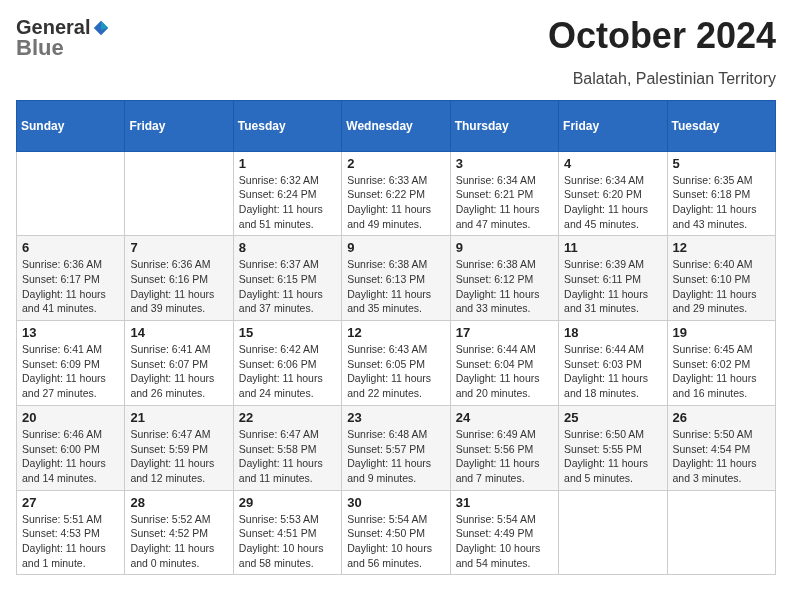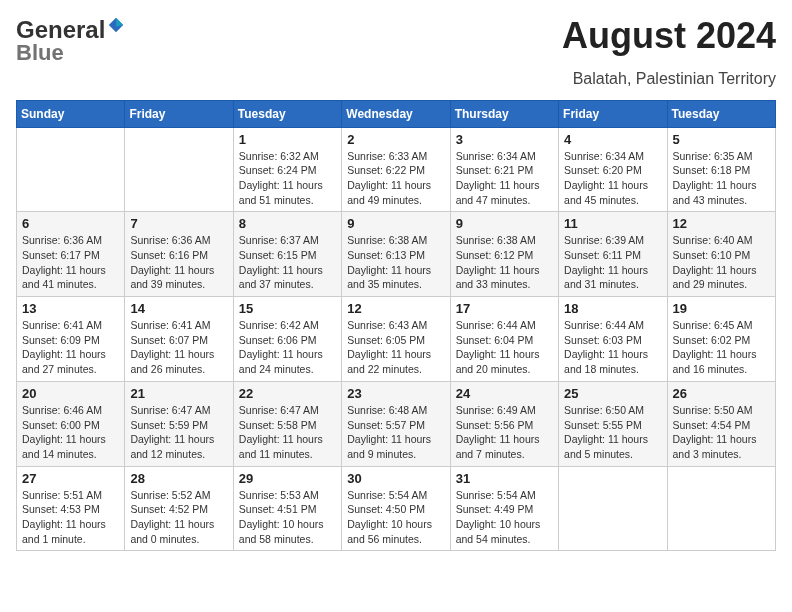--- a/index.html
+++ b/index.html
@@ -16,21 +16,22 @@
       align-items: flex-start;
       margin-bottom: 12px;
     }
     .logo {
       display: flex;
       flex-direction: column;
       align-items: flex-start;
     }
     .logo-text {
       display: flex;
-      font-size: 24px;
+      align-items: center;
+      font-size: 20px;
       font-weight: bold;
     }
     .logo-general { color: #333; }
     .logo-blue { color: #737373; }
     .logo-icon {
       width: 18px;
       height: 18px;
       margin-left: 2px;
     }
     .title-section {
@@ -48,21 +49,21 @@
       margin-top: 14px;
     }
     .calendar {
       width: 100%;
       border-collapse: collapse;
       font-size: 11px;
     }
     .calendar th {
       background: #2a6abf;
       color: #fff;
-      padding: 6px 4px;
+      padding: 18px 4px;
       text-align: left;
       font-size: 12px;
       font-weight: bold;
       border: 1px solid #1a5aaf;
     }
     .calendar td {
       border: 1px solid #ccc;
       vertical-align: top;
       padding: 4px 5px;
       width: 108px;
@@ -96,21 +97,21 @@
     <div class="logo-text">
       <span class="logo-general">General</span>
       <svg class="logo-icon" viewBox="0 0 20 20">
         <polygon points="10,2 18,10 10,18 2,10" fill="#2a6abf"></polygon>
         <polygon points="10,2 18,10 10,12" fill="#1a9abf"></polygon>
       </svg>
     </div>
     <span class="logo-blue" style="font-size:22px;font-weight:bold;margin-top:-4px;">Blue</span>
   </div>
   <div class="title-section">
-    <div class="month-title">August 2024</div>
+    <div class="month-title">October 2024</div>
     <div class="location-title">Balatah, Palestinian Territory</div>
   </div>
 </div>
 
 <table class="calendar">
   <thead>
     <tr id="weekday-header">
         <th>Sunday</th>
         <th>Friday</th>
         <th>Tuesday</th>

